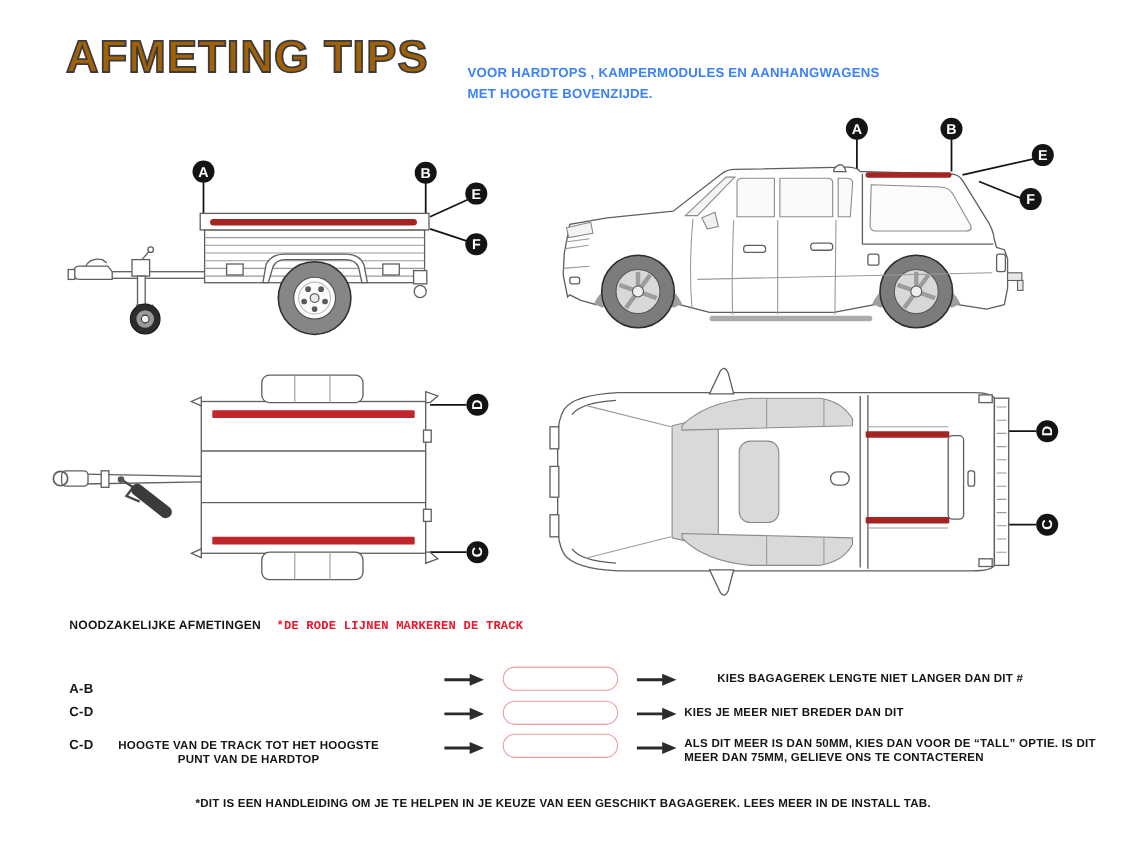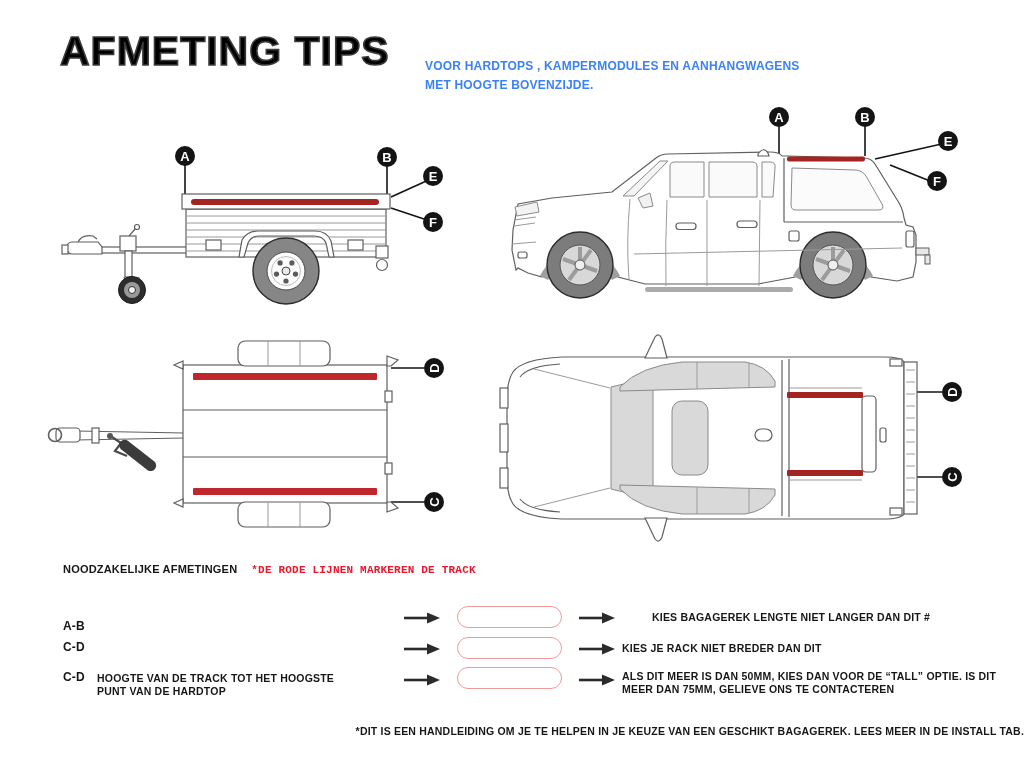--- a/index.html
+++ b/index.html
@@ -1,19 +1,19 @@
 <!DOCTYPE html>
 <html><head>
 <meta charset="utf-8">
 <style>
   html,body{margin:0;padding:0;background:#fff;}
   .page{position:relative;width:1024px;height:768px;background:#ffffff;overflow:hidden;
         font-family:"Liberation Sans",sans-serif;color:#161616;}
   .title{position:absolute;left:60px;top:28px;font-size:41px;font-weight:bold;
-         color:#000000;letter-spacing:1px;-webkit-text-stroke:1.6px #3b3b3d;}
+         color:#a16207;letter-spacing:1px;-webkit-text-stroke:1.6px #3b3b3d;}
   .subtitle{position:absolute;left:425px;top:57px;font-size:12px;font-weight:bold;
             line-height:19px;color:#3b82f6;letter-spacing:0.2px;}
   svg.diagram{position:absolute;}
   #trailer-side{left:40px;top:105px;width:420px;height:215px;}
   #truck-side{left:475px;top:95px;width:530px;height:230px;}
   #trailer-top{left:25px;top:330px;width:440px;height:215px;}
   #truck-top{left:490px;top:330px;width:530px;height:215px;}
   
   .fw{fill:#ffffff;stroke:#5f5f5f;stroke-width:1.2;}
   .ln{fill:none;stroke:#5f5f5f;stroke-width:1.2;}
@@ -23,21 +23,21 @@
   .badge-circle{fill:#141414;}
   .badge-letter{fill:#ffffff;font-weight:bold;font-size:13px;text-anchor:middle;
                 font-family:"Liberation Sans",sans-serif;}
   
   .legend-heading{position:absolute;left:63px;top:563px;font-size:11px;font-weight:bold;letter-spacing:0.2px;}
   .legend-note{color:#e8192c;margin-left:14px;font-family:Liberation Mono, monospace;}
   .lg{position:absolute;font-size:10.5px;font-weight:bold;line-height:13px;letter-spacing:0.2px;}
   .row-key{font-size:12px;}
   .pill{position:absolute;width:103px;height:20px;border:1.5px solid #f09b9b;border-radius:12px;background:#fff;}
   .arrow{position:absolute;width:38px;height:12px;}
-  .footnote{position:absolute;left:0;top:725px;width:1024px;text-align:right;
+  .footnote{position:absolute;left:0;top:725px;width:1024px;text-align:center;
             font-size:10.5px;font-weight:bold;letter-spacing:0.2px;}
 </style>
 </head>
 <body>
 
 <div class="page">
 
   <div class="title">AFMETING TIPS</div>
   <div class="subtitle">
     <div>VOOR HARDTOPS , KAMPERMODULES EN AANHANGWAGENS</div>
@@ -324,24 +324,24 @@
   <span class="lg row-key" style="left:63px;top:641px;">C-D</span>
   <svg class="arrow" style="left:403px;top:643px;" viewBox="0 0 38 12">
       <line x1="1" y1="6" x2="25" y2="6" stroke="#2b2b2b" stroke-width="2.6"></line>
       <polygon points="24,0.5 37,6 24,11.5" fill="#2b2b2b"></polygon>
     </svg>
   <div class="pill" style="left:457px;top:637px;"></div>
   <svg class="arrow" style="left:578px;top:643px;" viewBox="0 0 38 12">
       <line x1="1" y1="6" x2="25" y2="6" stroke="#2b2b2b" stroke-width="2.6"></line>
       <polygon points="24,0.5 37,6 24,11.5" fill="#2b2b2b"></polygon>
     </svg>
-  <span class="lg" style="left:622px;top:642px;width:395px;">KIES JE RACK NIET BREDER DAN DIT</span>
+  <span class="lg" style="left:622px;top:642px;width:395px;">KIES JE MEER NIET BREDER DAN DIT</span>
 
   <span class="lg row-key" style="left:63px;top:671px;">C-D</span>
-  <span class="lg" style="left:97px;top:672px;width:258px;">HOOGTE VAN DE TRACK TOT HET HOOGSTE PUNT VAN DE HARDTOP</span>
+  <span class="lg" style="left:97px;top:672px;width:258px;text-align:center;">HOOGTE VAN DE TRACK TOT HET HOOGSTE PUNT VAN DE HARDTOP</span>
   <svg class="arrow" style="left:403px;top:674px;" viewBox="0 0 38 12">
       <line x1="1" y1="6" x2="25" y2="6" stroke="#2b2b2b" stroke-width="2.6"></line>
       <polygon points="24,0.5 37,6 24,11.5" fill="#2b2b2b"></polygon>
     </svg>
   <div class="pill" style="left:457px;top:667px;"></div>
   <svg class="arrow" style="left:578px;top:674px;" viewBox="0 0 38 12">
       <line x1="1" y1="6" x2="25" y2="6" stroke="#2b2b2b" stroke-width="2.6"></line>
       <polygon points="24,0.5 37,6 24,11.5" fill="#2b2b2b"></polygon>
     </svg>
   <span class="lg" style="left:622px;top:670px;width:390px;">ALS DIT MEER IS DAN 50MM, KIES DAN VOOR DE “TALL” OPTIE. IS DIT MEER DAN 75MM, GELIEVE ONS TE CONTACTEREN</span>

